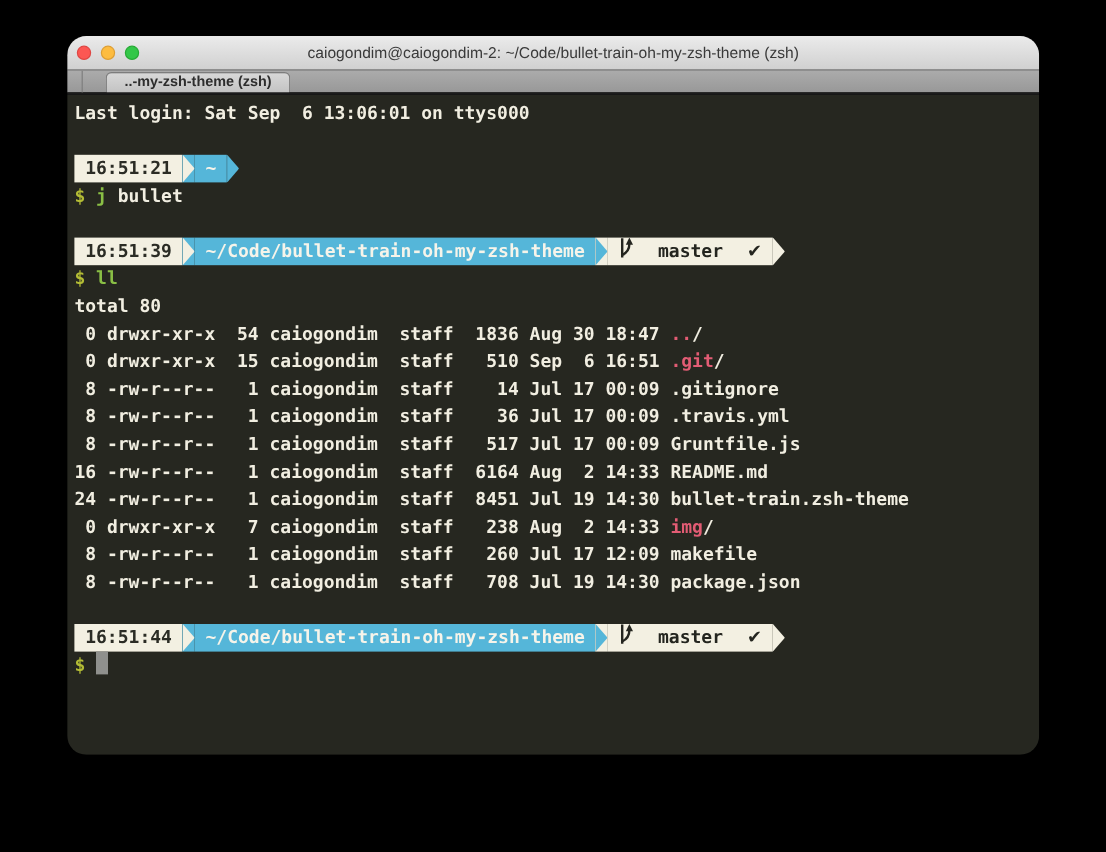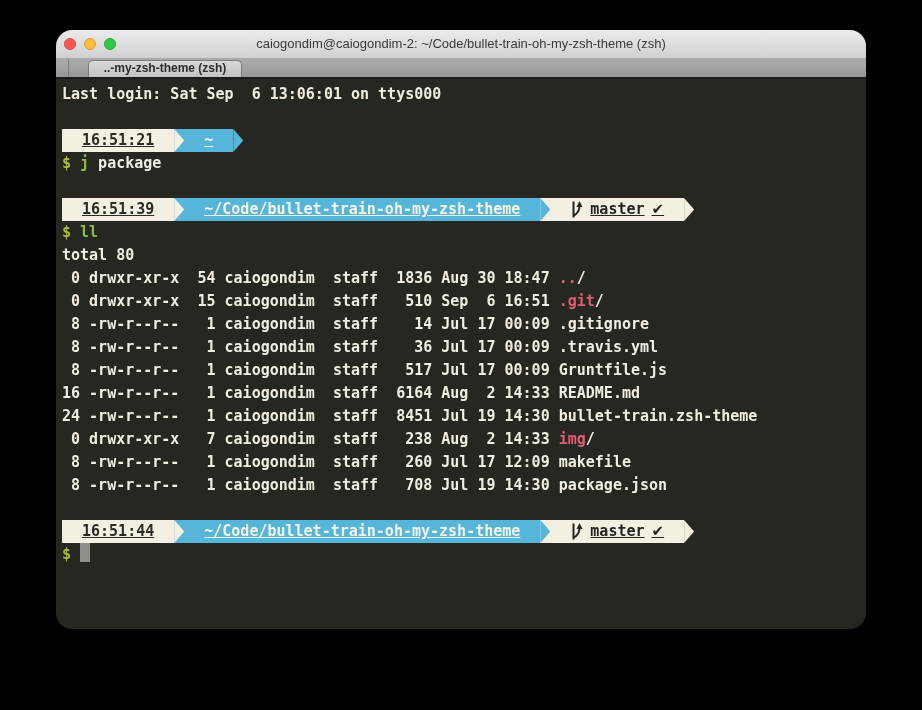--- a/index.html
+++ b/index.html
@@ -53,24 +53,24 @@
     font-size:15px;font-weight:700;line-height:23px;
     padding:4px 0 0 6px;overflow:hidden;
   }
   .t-line{height:23px;white-space:pre;display:block;}
   .t-line.prompt-line{display:flex;align-items:stretch;}
   .c-fg{color:#f1eee1;}
   .c-red{color:#d8343c;}
   .c-pink{color:#e25c74;}
   .c-green{color:#8abf45;}
   .c-yellow{color:#b3bc35;}
-  .seg{padding:0 20px;line-height:23px;height:23px;text-decoration:underline;}
+  .seg{padding:0 9px;line-height:23px;height:23px;}
   .seg-time{background:#f3f0e2;color:#2b2c25;}
   .seg-dir{background:#55b6d9;color:#f6f4ea;}
-  .seg-git{background:#f3f0e2;color:#24251f;display:flex;align-items:center;gap:7px;}
+  .seg-git{background:#f3f0e2;color:#24251f;display:flex;align-items:flex-start;gap:20px;}
   .seg-git .check{font-family:"DejaVu Sans",sans-serif;}
   .tri{width:10px;height:23px;flex:0 0 10px;}
   .tri-inner{width:10px;height:23px;clip-path:polygon(0 0,100% 50%,0 100%);}
   .cursor{
     display:inline-block;width:10px;height:19px;background:#8f908d;
     vertical-align:-3px;
   }
   .branch-icon{display:block;}
 </style>
 </head>
@@ -89,21 +89,21 @@
 
   <div class="tabbar">
     <div class="left-divider"></div>
     <div class="tab">..-my-zsh-theme (zsh)</div>
   </div>
 
   <div class="terminal" id="terminal">
       <div class="t-line"><span class="c-fg">Last login: Sat Sep  6 13:06:01 on ttys000</span></div>
       <div class="t-line"> </div>
       <div class="t-line prompt-line"><span class="seg seg-time">16:51:21</span><span class="tri" style="background-color: rgb(85, 182, 217);"><span class="tri-inner" style="background-color: rgb(243, 240, 226); display: block;"></span></span><span class="seg seg-dir">~</span><span class="tri"><span class="tri-inner" style="background-color: rgb(85, 182, 217); display: block;"></span></span></div>
-      <div class="t-line"><span class="c-yellow">$</span><span class="c-fg"> </span><span class="c-green">j</span><span class="c-fg"> package</span></div>
+      <div class="t-line"><span class="c-yellow">$</span><span class="c-fg"> </span><span class="c-green">j</span><span class="c-fg"> bullet</span></div>
       <div class="t-line"> </div>
       <div class="t-line prompt-line"><span class="seg seg-time">16:51:39</span><span class="tri" style="background-color: rgb(85, 182, 217);"><span class="tri-inner" style="background-color: rgb(243, 240, 226); display: block;"></span></span><span class="seg seg-dir">~/Code/bullet-train-oh-my-zsh-theme</span><span class="tri" style="background-color: rgb(243, 240, 226);"><span class="tri-inner" style="background-color: rgb(85, 182, 217); display: block;"></span></span><span class="seg seg-git"><svg width="13" height="17" viewBox="0 0 13 17" class="branch-icon">
             <line x1="3.5" y1="0.5" x2="3.5" y2="16.5" stroke="#24251f" stroke-width="2"></line>
             <path d="M3.5 14.5 C 8 12.5, 9.5 9.5, 9.5 5" fill="none" stroke="#24251f" stroke-width="2"></path>
             <polygon points="9.5,0 6.5,6 12.5,6" fill="#24251f"></polygon>
           </svg><span>master</span><span class="check">✔</span></span><span class="tri"><span class="tri-inner" style="background-color: rgb(243, 240, 226); display: block;"></span></span></div>
       <div class="t-line"><span class="c-yellow">$</span><span class="c-fg"> </span><span class="c-green">ll</span></div>
       <div class="t-line"><span class="c-fg">total 80</span></div>
       <div class="t-line"><span class="c-fg"> 0 drwxr-xr-x  54 caiogondim  staff  1836 Aug 30 18:47 </span><span class="c-pink">..</span><span class="c-fg">/</span></div>
       <div class="t-line"><span class="c-fg"> 0 drwxr-xr-x  15 caiogondim  staff   510 Sep  6 16:51 </span><span class="c-pink">.git</span><span class="c-fg">/</span></div>

